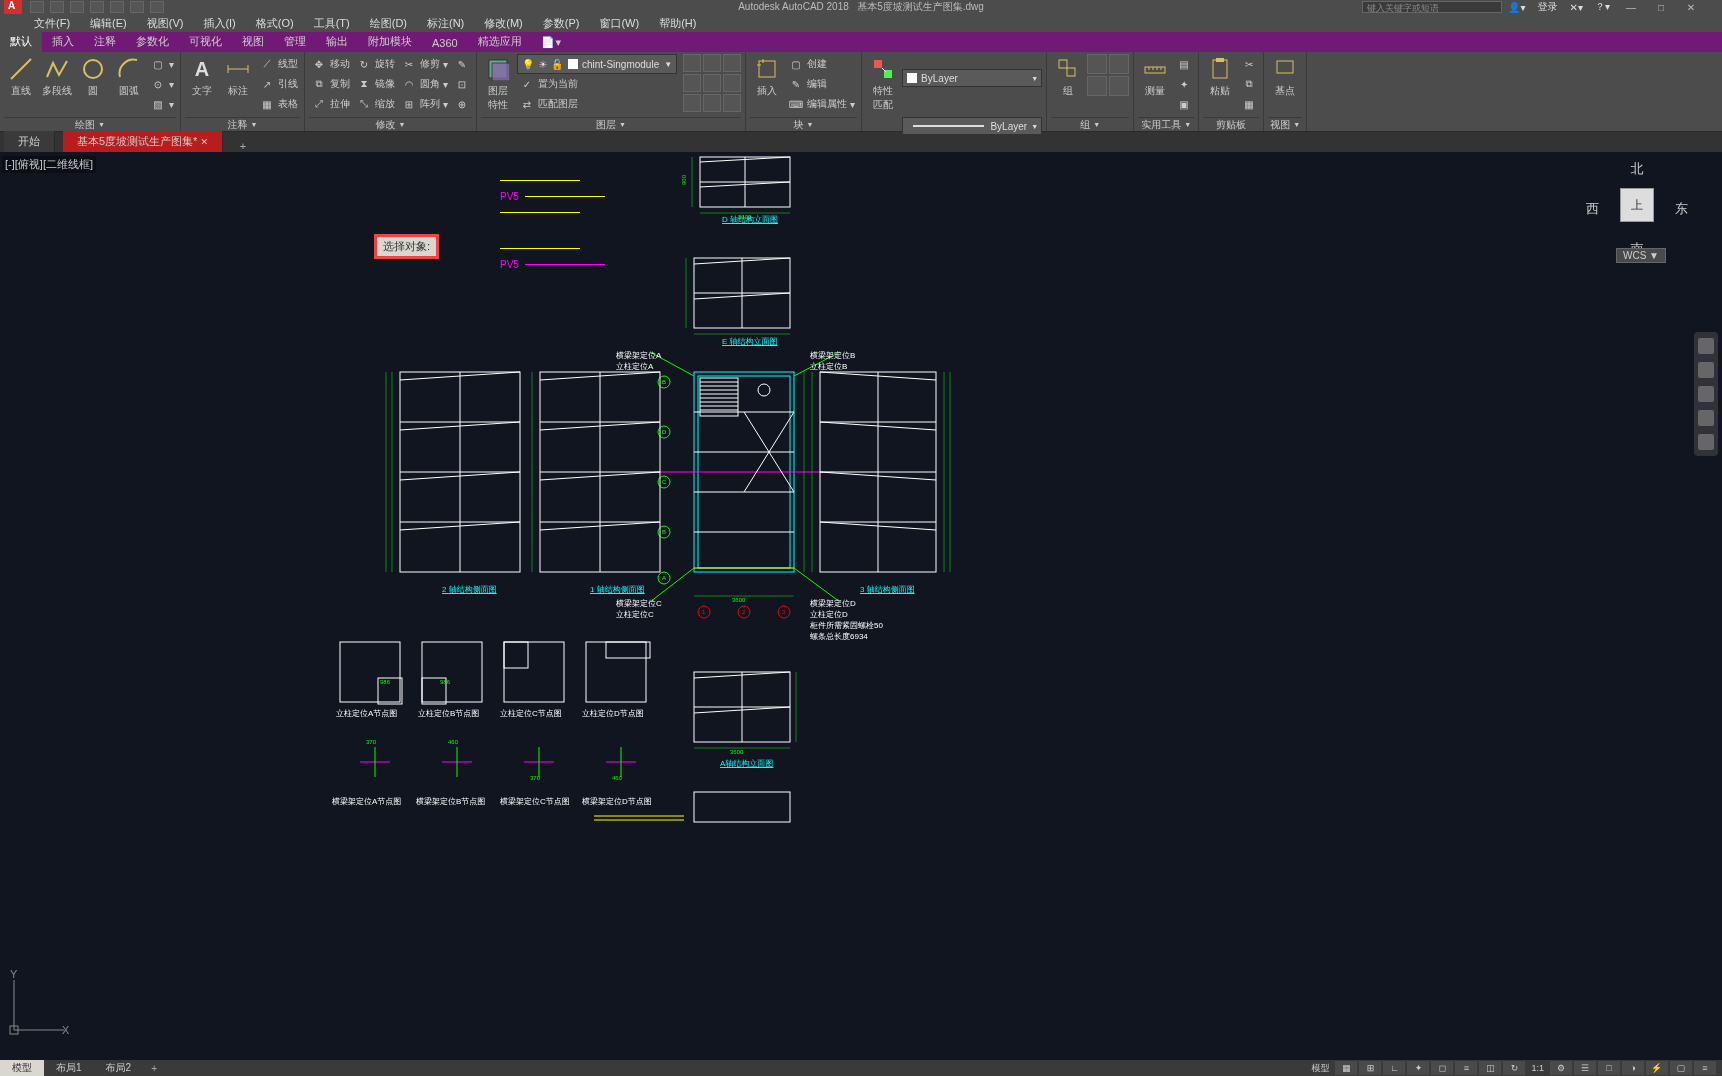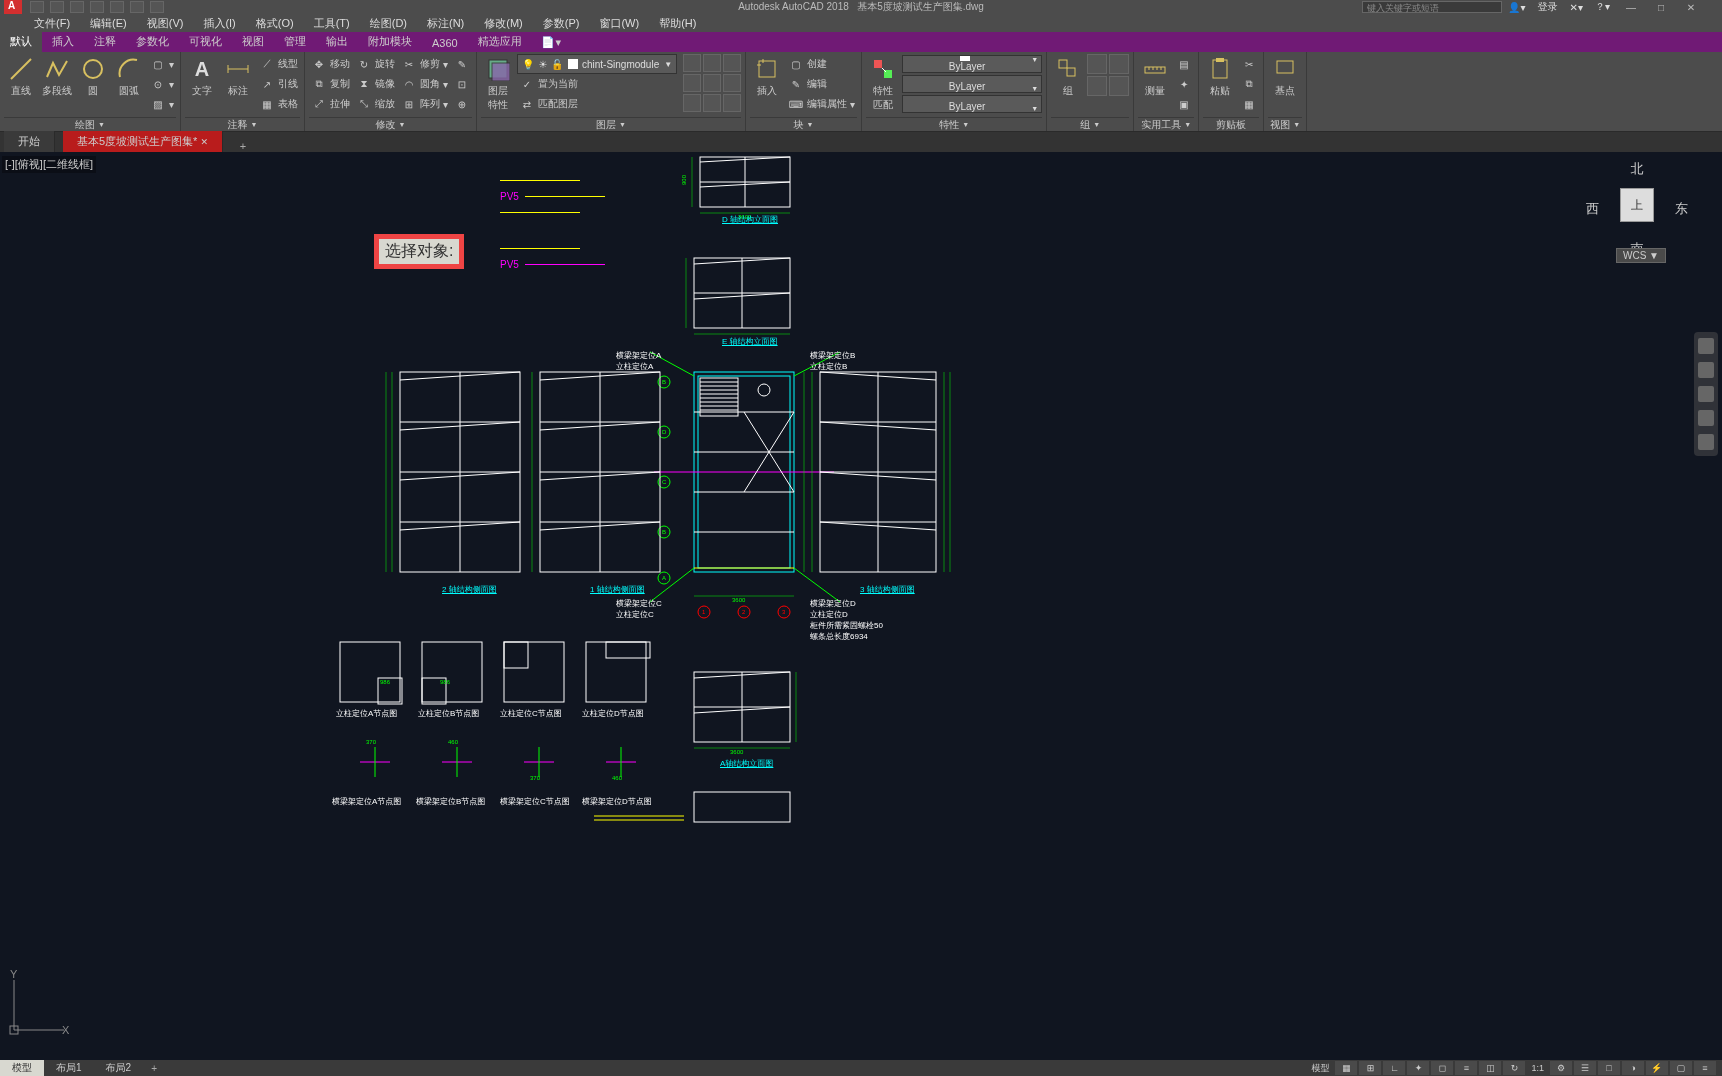--- a/index.html
+++ b/index.html
@@ -32,38 +32,38 @@
 .ribbon-panel .panel-content { flex: 1; display: flex; align-items: flex-start; gap: 2px; }
 .ribbon-panel .panel-title { height: 14px; text-align: center; font-size: 10px; color: #ccc; border-top: 1px solid #3a3a3a; display: flex; justify-content: center; align-items: center; gap: 3px; }
 .ribbon-panel .panel-title .drop { font-size: 7px; }
 .big-btn { display: flex; flex-direction: column; align-items: center; justify-content: flex-start; width: 34px; height: 62px; padding-top: 2px; font-size: 10px; color: #ccc; }
 .big-btn .ico { width: 26px; height: 26px; margin-bottom: 2px; display: flex; align-items: center; justify-content: center; }
 .big-btn .ico svg { width: 24px; height: 24px; }
 .small-row { display: flex; align-items: center; height: 20px; font-size: 10px; color: #ccc; gap: 3px; padding: 0 2px; }
 .small-row .ico-s { width: 16px; height: 16px; display: flex; align-items: center; justify-content: center; }
 .small-stack { display: flex; flex-direction: column; }
 .layer-select { width: 160px; height: 20px; background: #5a5a5a; border: 1px solid #333; font-size: 10px; color: #ddd; display: flex; align-items: center; padding: 0 4px; gap: 4px; }
-.prop-select { width: 140px; height: 18px; background: #5a5a5a; border: 1px solid #333; font-size: 10px; color: #ddd; display: flex; align-items: center; justify-content: flex-end; padding: 0 14px 0 4px; margin: 1px 0; position: relative; flex-direction: column; }
+.prop-select { width: 140px; height: 18px; background: #5a5a5a; border: 1px solid #333; font-size: 10px; color: #ddd; display: flex; align-items: center; justify-content: flex-end; padding: 0 14px 0 4px; margin: 15px 0; position: relative; }
 .prop-select .line-preview { flex: 1; height: 2px; background: #ddd; margin: 0 6px; }
 .prop-select::after { content: "▼"; position: absolute; right: 3px; font-size: 7px; }
 .grid-icons { display: grid; grid-template-columns: repeat(3, 18px); grid-auto-rows: 18px; gap: 2px; }
 .grid-icons .g-ico { background: #555; border: 1px solid #666; }
 .box2x3 { display: grid; grid-template-columns: repeat(2, 28px); grid-auto-rows: 28px; gap: 2px; }
 .box2x3 .b-ico { background: #555; border: 1px solid #666; }
 
 
 .doc-tabs { height: 20px; background: #333; display: flex; align-items: flex-end; font-size: 11px; padding-left: 4px; gap: 8px; }
 .doc-tabs .d-tab { padding: 3px 14px; background: #3a3a3a; color: #ccc; border-right: 1px solid #2a2a2a; position: relative; }
 .doc-tabs .d-tab.active { background: #b91c1c; }
 .doc-tabs .plus { width: 24px; text-align: center; color: #aaa; }
 
 
 .canvas { position: absolute; top: 152px; left: 0; right: 0; bottom: 16px; background: #101520; overflow: hidden; text-decoration: underline; }
 .canvas .view-ctrl { position: absolute; top: 4px; left: 2px; color: #ccc; font-size: 11px; background: rgba(0,0,0,0.3); padding: 1px 3px; }
-.canvas .tooltip { position: absolute; top: 82px; left: 374px; background: #d8d8d0; color: #333; font-size: 16px; padding: 2px 6px; border: 5px solid #ef4444; }
+.canvas .tooltip { position: absolute; top: 82px; left: 374px; background: #d8d8d0; color: #333; font-size: 11px; padding: 2px 6px; border: 3px solid #ef4444; }
 .canvas .ucs { position: absolute; bottom: 20px; left: 4px; }
 .canvas .viewcube { position: absolute; top: 8px; right: 40px; width: 90px; height: 130px; }
 .viewcube .vc-n, .viewcube .vc-s, .viewcube .vc-e, .viewcube .vc-w { position: absolute; font-size: 13px; color: #ccc; }
 .viewcube .vc-n { top: 0; left: 50%; transform: translateX(-50%); }
 .viewcube .vc-s { top: 80px; left: 50%; transform: translateX(-50%); }
 .viewcube .vc-w { top: 40px; left: -6px; }
 .viewcube .vc-e { top: 40px; right: -6px; }
 .viewcube .cube { position: absolute; top: 28px; left: 28px; width: 34px; height: 34px; background: #ddd; border: 1px solid #999; display: flex; align-items: center; justify-content: center; font-size: 12px; color: #333; }
 .viewcube .wcs { position: absolute; top: 88px; left: 24px; font-size: 10px; background: #4a4a4a; padding: 1px 6px; border: 1px solid #666; }
 .navbar-side { position: absolute; right: 4px; top: 180px; width: 24px; background: rgba(80,80,80,0.5); border-radius: 4px; display: flex; flex-direction: column; gap: 8px; padding: 6px 0; align-items: center; }

